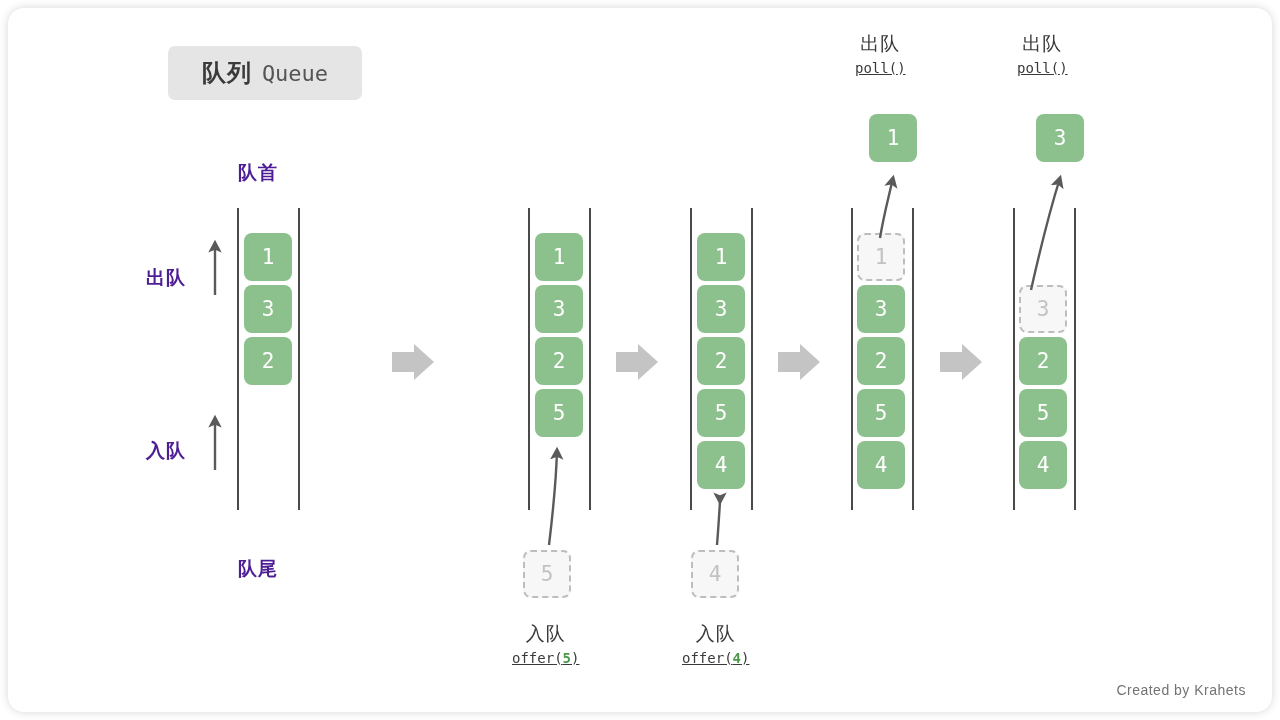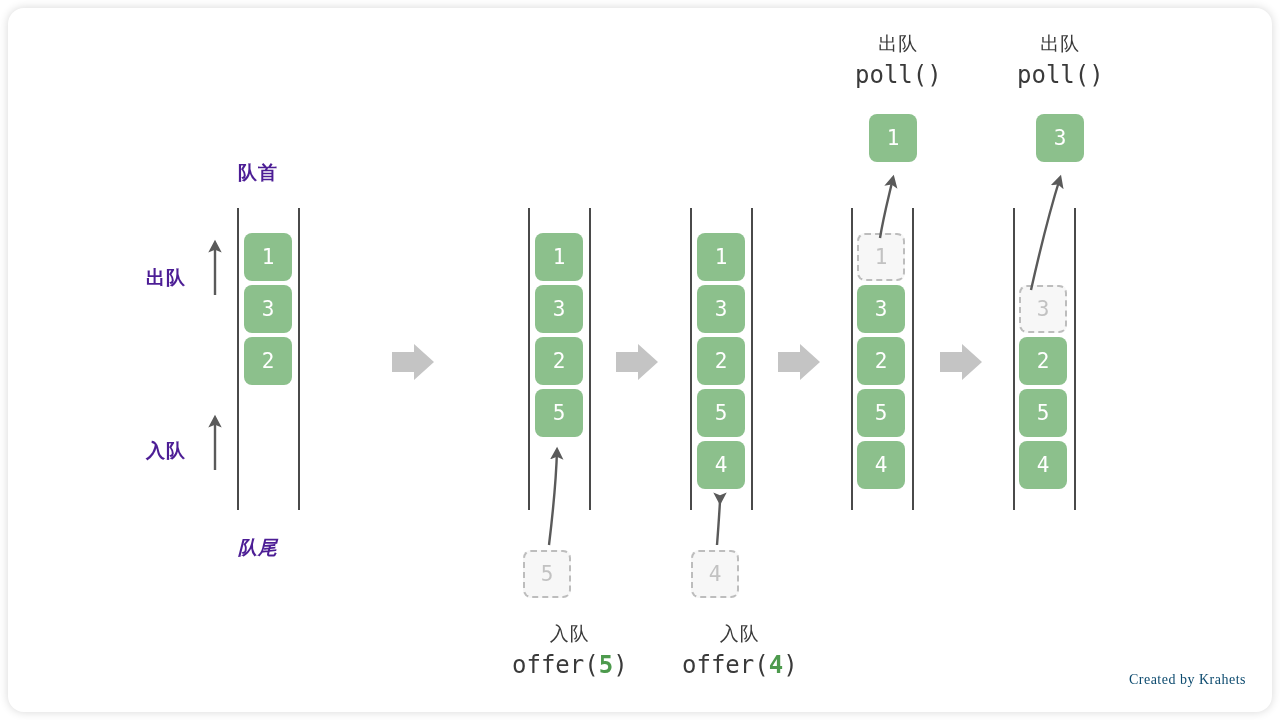--- a/index.html
+++ b/index.html
@@ -76,22 +76,23 @@
   }
   .op-label .op-cn {
     display: block;
     font-size: 19px;
     color: #3a3a3a;
     letter-spacing: 1px;
   }
   .op-label .op-code {
     display: block;
     font-family: "DejaVu Sans Mono", monospace;
-    font-size: 24px;
+    font-size: 14px;
     color: #3a3a3a;
+    text-decoration: underline;
   }
   .op-label .op-arg { color: #4d9a4d; font-weight: bold; }
 
   
   .rail {
     position: absolute;
     width: 1.6px;
     background: #4a4a4a;
   }
 
@@ -113,36 +114,40 @@
   .box.ghost {
     background: #f7f7f7;
     border: 2px dashed #bdbdbd;
     color: #c2c2c2;
   }
 
   
   .footer {
     position: absolute;
     right: 34px;
-    bottom: 32px;
-    font-family: Liberation Serif, serif;
+    bottom: 22px;
+    font-family: Liberation Sans, sans-serif;
     font-size: 14px;
-    color: #0c4a6e;
+    color: #737373;
     letter-spacing: 0.5px;
   }
 </style>
 </head>
 <body>
 
 <div id="stage">
   <div class="card"></div>
 
+  <div class="title-badge">
+    <span class="title-cn">队列</span>
+    <span class="title-en">Queue</span>
+  </div>
 
   <div class="cn-label" style="left:238px; top:160px;">队首</div>
-  <div class="cn-label" style="left:238px; top:535px;font-style:italic;">队尾</div>
+  <div class="cn-label" style="left:238px; top:556px;">队尾</div>
   <div class="cn-label" style="left:146px; top:265px;">出队</div>
   <div class="cn-label" style="left:146px; top:438px;">入队</div>
 
   <div class="op-label" style="left:512px; top:620px;">
     <span class="op-cn">入队</span>
     <span class="op-code"><span>offer(</span><span class="op-arg">5</span><span>)</span></span>
   </div>
 
   <div class="op-label" style="left:682px; top:620px;">
     <span class="op-cn">入队</span>

